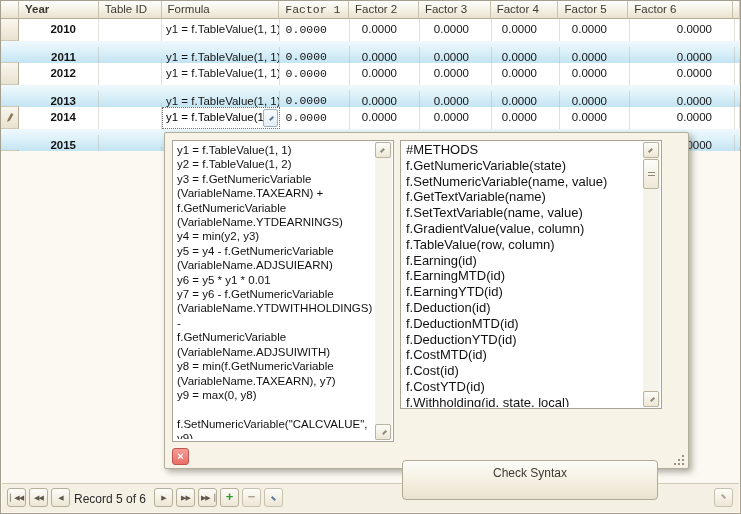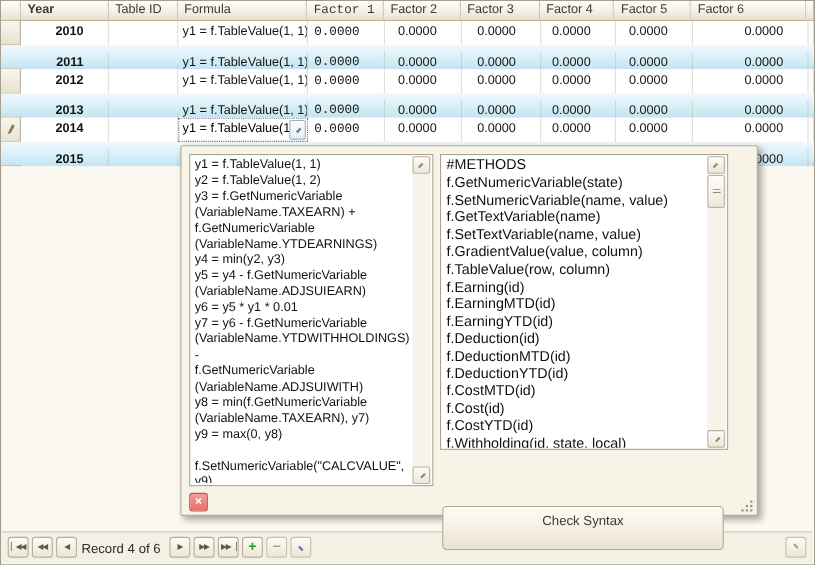--- a/index.html
+++ b/index.html
@@ -309,21 +309,21 @@
       <i style="right:0;bottom:4px;position:absolute;"></i>
       <i style="right:4px;bottom:4px;position:absolute;"></i>
       <i style="right:0;bottom:8px;position:absolute;"></i>
     </div>
   </div>
 
   <div class="navbar">
     <div class="nav-btn" style="left:5px;">▏◀◀</div>
     <div class="nav-btn" style="left:27px;">◀◀</div>
     <div class="nav-btn" style="left:49px;">◀</div>
-    <div class="rec-label">Record 4 of 6</div>
+    <div class="rec-label">Record 5 of 6</div>
     <div class="nav-btn" style="left:152px;">▶</div>
     <div class="nav-btn" style="left:174px;">▶▶</div>
     <div class="nav-btn" style="left:196px;">▶▶▕</div>
     <div class="nav-btn sign plus" style="left:218px;">+</div>
     <div class="nav-btn sign dim" style="left:240px;">−</div>
     <div class="nav-btn sb-h dim" style="left:262px;">
         <i class="chev chev-left"></i>
       </div>
     <div class="nav-btn sb-h dim" style="left:712px;">
         <i class="chev chev-right"></i>

